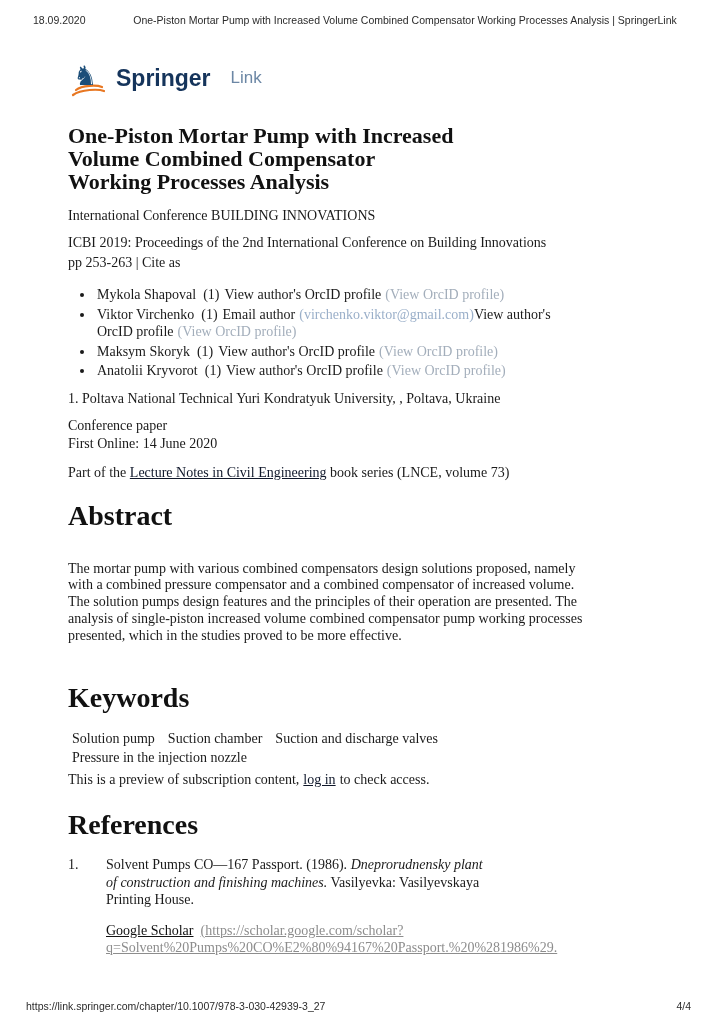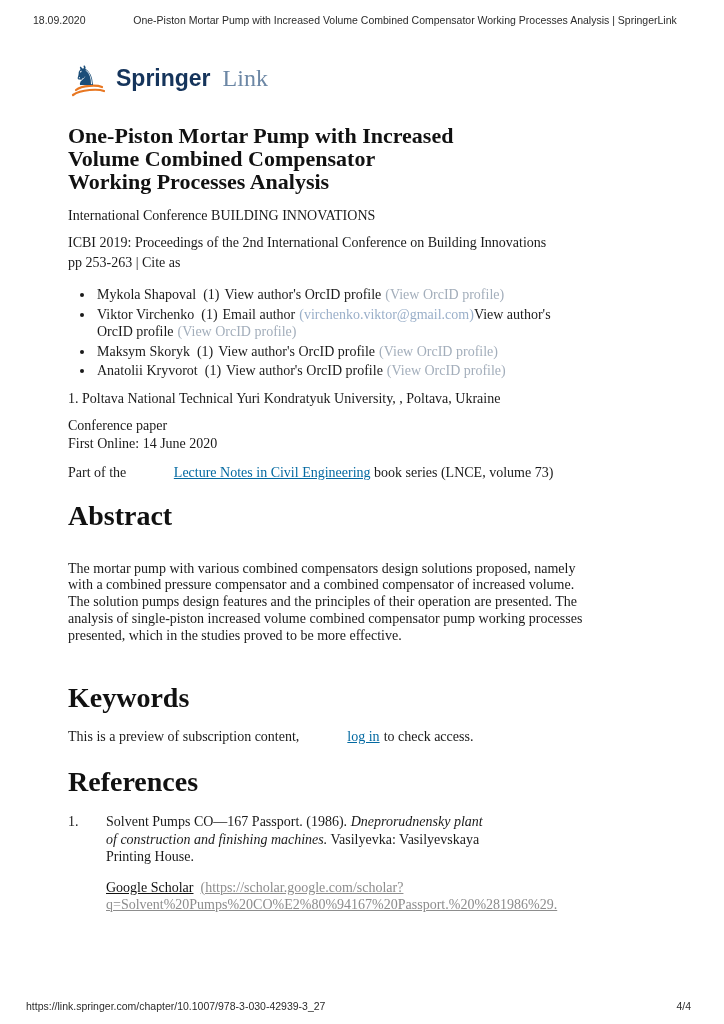--- a/index.html
+++ b/index.html
@@ -18,21 +18,21 @@
   .pf-url    { position:absolute; left:26px; bottom:12px; }
   .pf-page   { position:absolute; right:33px; bottom:12px; }
 
   
   .content { position:absolute; left:68px; top:56px; width:592px; }
 
   
   .logo { display:flex; align-items:center; height:44px; margin-bottom:24px; cursor:pointer; }
   .logo-icon { width:40px; height:40px; display:inline-block; margin-right:8px; }
   .logo-springer { font-family:"Liberation Sans", sans-serif; font-size:23px; font-weight:600; color:#15345b; }
-  .logo-link { font-family:Liberation Serif, serif; font-size:24px; font-weight:400; color:#6c87a5; margin-left:12px; }
+  .logo-link { font-family:Liberation Sans, sans-serif; font-size:17px; font-weight:400; color:#6c87a5; margin-left:20px; }
 
   
   .title { font-size:22px; font-weight:700; line-height:23px; color:#111; margin-bottom:15px; }
   .title .tl { display:block; }
 
   .conf-line { font-size:14px; margin-bottom:9px; }
   .proc-line { font-size:14px; line-height:20px; margin-bottom:13px; }
   .proc-line .row { display:block; }
 
   
@@ -46,21 +46,21 @@
   .au-email { margin-left:4px; color:#99accac7; color:#9aafc9; }
 
   .affil { font-size:14px; margin-bottom:10px; }
   .meta  { font-size:14px; line-height:18.5px; margin-bottom:11px; }
   .meta div { display:block; }
 
   .downloads { list-style:disc; padding-left:27px; font-size:14px; margin-bottom:13px; }
   .downloads li { padding-left:2px; }
 
   .partof { font-size:14px; margin-bottom:19px; }
-  .link-underline { text-decoration:underline; color:#0369a1; cursor:pointer;margin-left:44px; }
+  .link-underline { text-decoration:underline; color:#0f172a; cursor:pointer; }
 
   h2.section { font-size:28px; font-weight:700; color:#111; }
   .h-abstract { margin-bottom:29px; }
   .abstract-body { font-size:14px; line-height:16.8px; width:525px; margin-bottom:38px; }
 
   .h-keywords { margin-bottom:15px; }
   .keywords { font-size:14px; line-height:19px; width:520px; padding-left:4px; margin-bottom:5px; }
   .kw { display:inline-block; margin-right:13px; }
 
   .access-line { font-size:14px; margin-bottom:21px; }
@@ -139,20 +139,23 @@
 
 
   <div class="partof">
     <span>Part of the </span><span class="link-underline">Lecture Notes in Civil Engineering</span><span> book series (LNCE, volume 73)</span>
   </div>
 
   <h2 class="section h-abstract">Abstract</h2>
   <div class="abstract-body">The mortar pump with various combined compensators design solutions proposed, namely with a combined pressure compensator and a combined compensator of increased volume. The solution pumps design features and the principles of their operation are presented. The analysis of single-piston increased volume combined compensator pump working processes presented, which in the studies proved to be more effective.</div>
 
   <h2 class="section h-keywords">Keywords</h2>
+  <div class="keywords">
+    <span class="kw">Solution pump</span><span class="kw">Suction chamber</span><span class="kw">Suction and discharge valves</span><span class="kw">Pressure in the injection nozzle</span>
+  </div>
 
   <div class="access-line">
     <span class="gapr">This is a preview of subscription content,</span><span class="link-underline">log in</span><span class="gapl">to check access.</span>
   </div>
 
   <h2 class="section h-references">References</h2>
 
   <div class="ref-item">
     <span class="ref-num">1.</span>
     <div class="ref-body">

